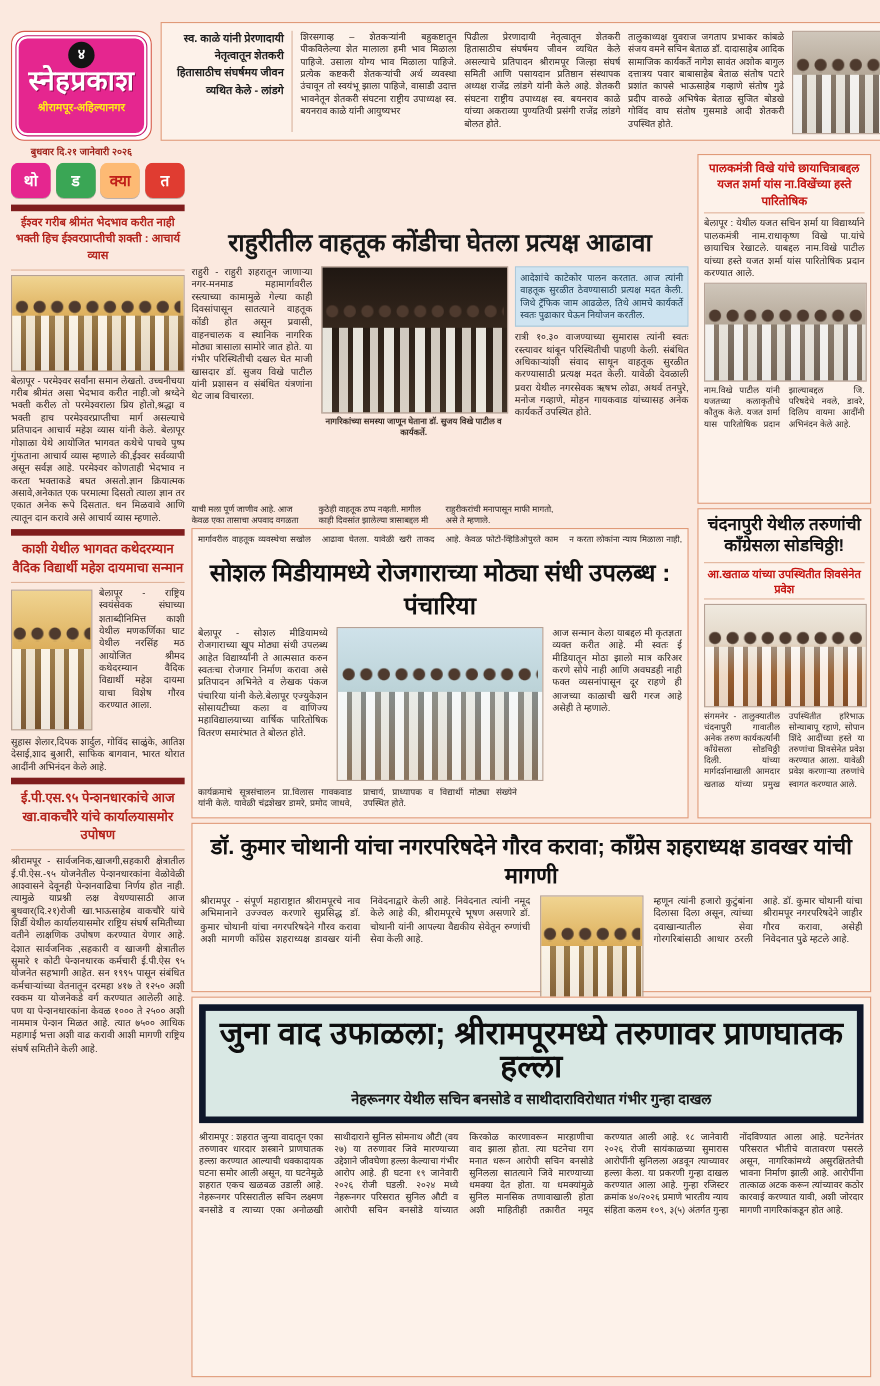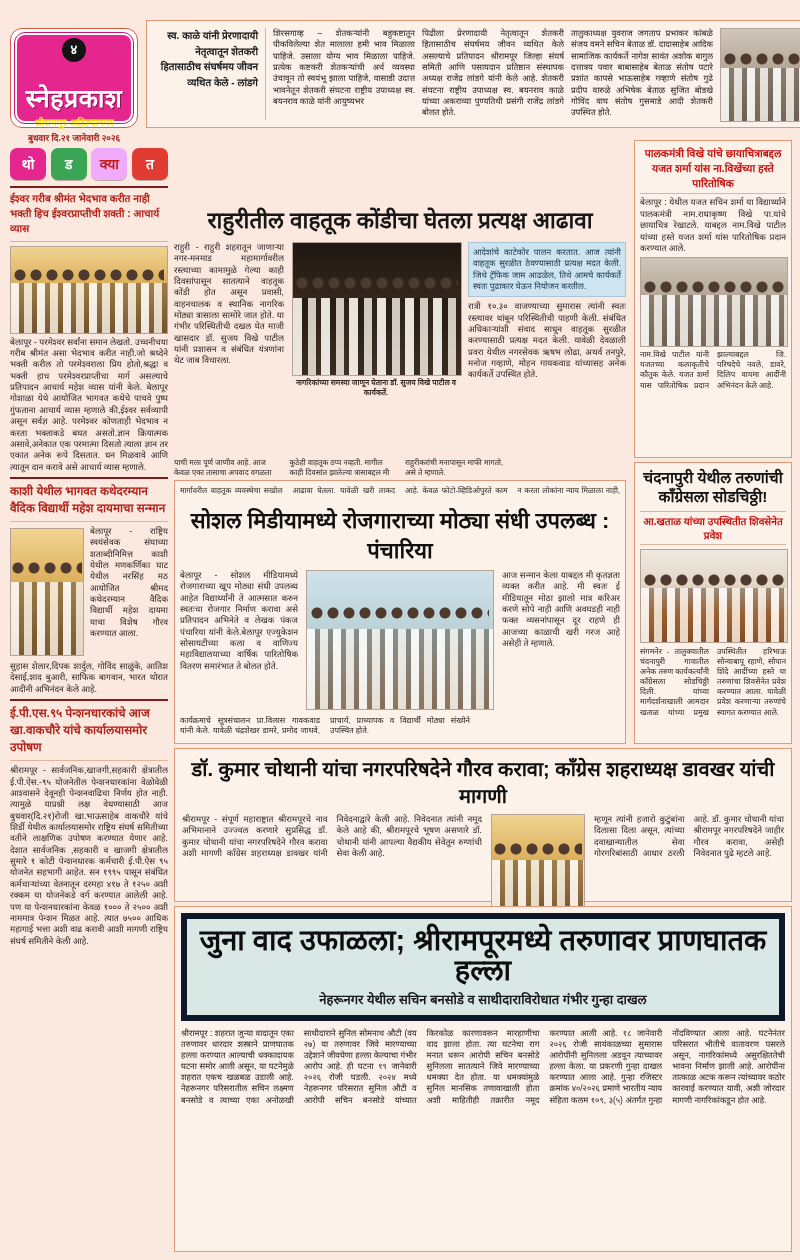--- a/index.html
+++ b/index.html
@@ -4,21 +4,21 @@
 <style>
   html,body{margin:0;padding:0;}
   body{font-family:"Liberation Sans","DejaVu Sans",sans-serif;background:#f6ddd2;}
   #page{position:relative;width:800px;height:1260px;background:#fbe9df;overflow:hidden;}
   .panel{position:absolute;background:#fdf2ea;border:1px solid #e09a78;box-sizing:border-box;}
   .body-txt{font-size:8.6px;line-height:1.32;color:#2b2320;text-align:justify;}
   
   .masthead{position:absolute;left:10px;top:28px;width:128px;height:100px;background:#fff;border:1px solid #d65a4a;border-radius:12px;padding:4px;box-sizing:border-box;}
   .mh-in{position:relative;height:100%;background:#e5268f;border-radius:10px;border:2px solid #fff;outline:1px solid #c2186f;text-align:center;box-sizing:border-box;}
   .pg-circle{position:absolute;top:3px;left:50%;transform:translateX(-50%);width:24px;height:24px;background:#141414;color:#fff;border-radius:50%;font-size:13px;font-weight:bold;line-height:24px;}
-  .mh-title{margin-top:45px;color:#fff;font-size:25px;font-weight:800;letter-spacing:.5px;text-shadow:1px 1px 0 #8f0e52;}
+  .mh-title{margin-top:20px;color:#fff;font-size:25px;font-weight:800;letter-spacing:.5px;text-shadow:1px 1px 0 #8f0e52;}
   .mh-sub{color:#ffe81a;font-size:10px;font-weight:800;margin-top:1px;}
   .dateline{position:absolute;left:10px;top:132px;width:128px;text-align:center;font-size:8.8px;font-weight:700;color:#9c1b13;}
   
   .top-brief{left:146px;top:20px;width:710px;height:108px;display:flex;gap:7px;padding:7px;}
   .tb-lead{width:104px;font-size:10px;font-weight:800;color:#1d1d1d;text-align:right;line-height:1.55;}
   .tb-col{width:142px;font-size:8.4px;line-height:1.35;color:#2b2320;text-align:justify;overflow:hidden;}
   .vline{width:1px;background:#d9b39d;}
   
   .photo{position:relative;overflow:hidden;border:1px solid #b5a195;background:linear-gradient(180deg,#cfc6ba 0%,#b3a696 45%,#8e7f6f 100%);}
   .photo::before{content:"";position:absolute;left:0;right:0;bottom:0;height:58%;background:repeating-linear-gradient(90deg,rgba(255,255,255,.85) 0 8px,rgba(96,80,66,.5) 8px 13px,rgba(244,242,236,.8) 13px 21px,rgba(70,58,50,.45) 21px 26px);}
@@ -26,22 +26,22 @@
   .photo.dark{background:linear-gradient(180deg,#1f1712 0%,#3c2c20 55%,#65503e 100%);}
   .photo.dark::before{background:repeating-linear-gradient(90deg,rgba(250,248,240,.9) 0 9px,rgba(30,22,16,.6) 9px 15px,rgba(236,230,220,.85) 15px 23px,rgba(40,30,22,.6) 23px 28px);}
   .photo.warm{background:linear-gradient(180deg,#f0d491 0%,#d9a852 50%,#9a6426 100%);}
   .photo.saffron{background:linear-gradient(180deg,#efe9df 0%,#e2d6c6 38%,#d97b2f 70%,#b35a1a 100%);}
   .photo.cool{background:linear-gradient(180deg,#cfe2ea 0%,#bcd3d8 40%,#b59a7a 100%);}
   .caption{font-size:7.6px;line-height:1.3;color:#3a2d26;font-weight:700;text-align:center;margin-top:2px;}
   
   .left-rail{position:absolute;left:10px;top:148px;width:158px;height:1104px;overflow:hidden;}
   .thodkyat{display:flex;gap:4px;justify-content:space-between;margin-bottom:6px;}
   .tk-box{width:36px;height:32px;border-radius:7px;color:#fff;font-weight:800;font-size:14px;text-align:center;line-height:32px;box-shadow:0 1px 0 rgba(0,0,0,.25);}
-  .tk-0{background:#e5268f;} .tk-1{background:#3aa655;} .tk-2{background:#f0abfc;color:#c1211a;} .tk-3{background:#e03c31;}
-  .rail-head{font-size:10.3px;font-weight:800;color:#b3231c;line-height:1.45;text-align:left;border-top:2px solid #7f1d1d;border-bottom:1px solid #e0b39a;padding:4px 0;margin:4px 0;}
+  .tk-0{background:#e5268f;} .tk-1{background:#3aa655;} .tk-2{background:#fdba74;color:#c1211a;} .tk-3{background:#e03c31;}
+  .rail-head{font-size:10.3px;font-weight:800;color:#b3231c;line-height:1.45;text-align:center;border-top:6px solid #7f1d1d;border-bottom:1px solid #e0b39a;padding:4px 0;margin:4px 0;}
   .rail-head.big{font-size:11.8px;}
   .rail-photo{width:100%;height:88px;margin:3px 0;box-sizing:border-box;}
   .kashi-wrap{overflow:hidden;margin-top:2px;}
   .kashi-photo{float:left;width:72px;height:126px;margin:2px 6px 2px 0;}
   
   .main-head{position:absolute;left:174px;top:146px;width:452px;text-align:center;font-weight:800;color:#111;font-size:37px;line-height:1.02;letter-spacing:-.5px;}
   .main-sub{position:absolute;left:174px;top:204px;width:452px;text-align:center;font-weight:800;color:#171717;font-size:22.5px;}
   .main-body{position:absolute;left:174px;top:242px;width:452px;height:214px;display:flex;gap:8px;}
   .mb-col{width:110px;overflow:hidden;}
   .mb-center{width:168px;}

